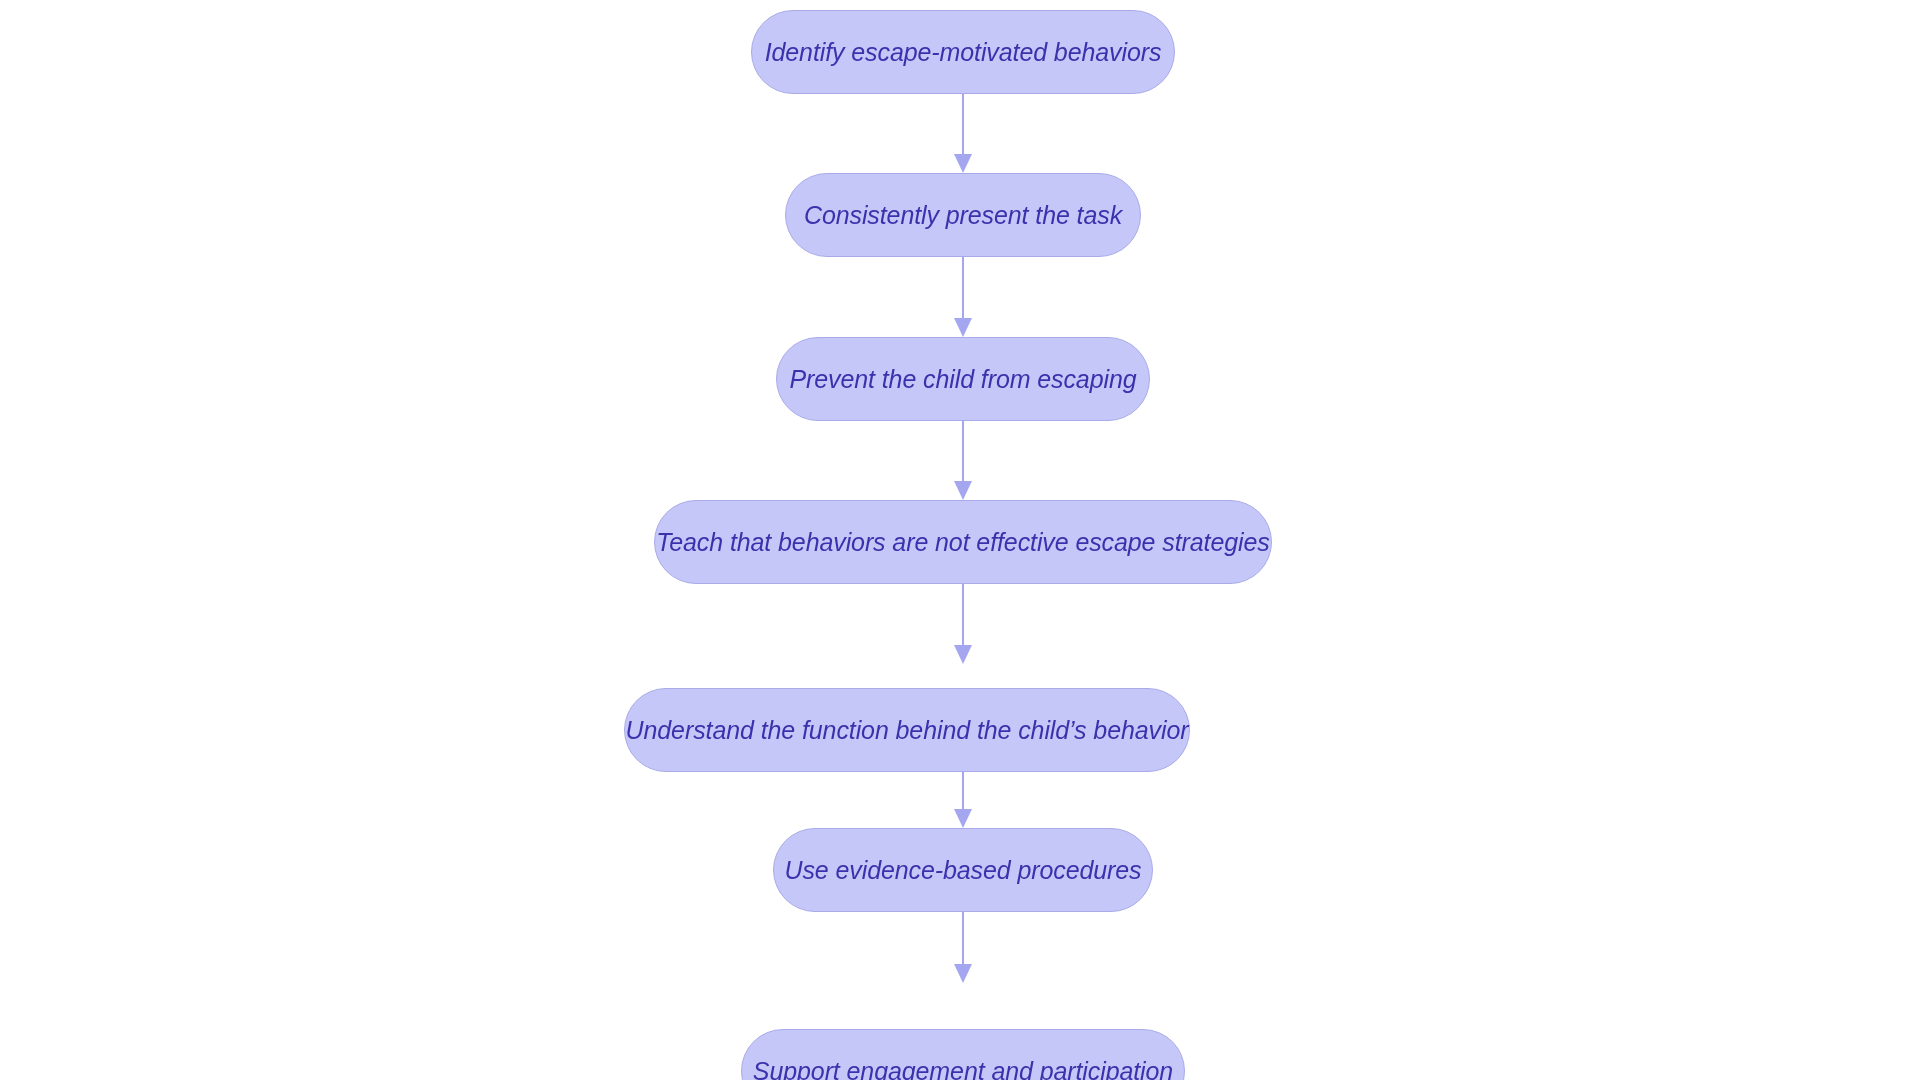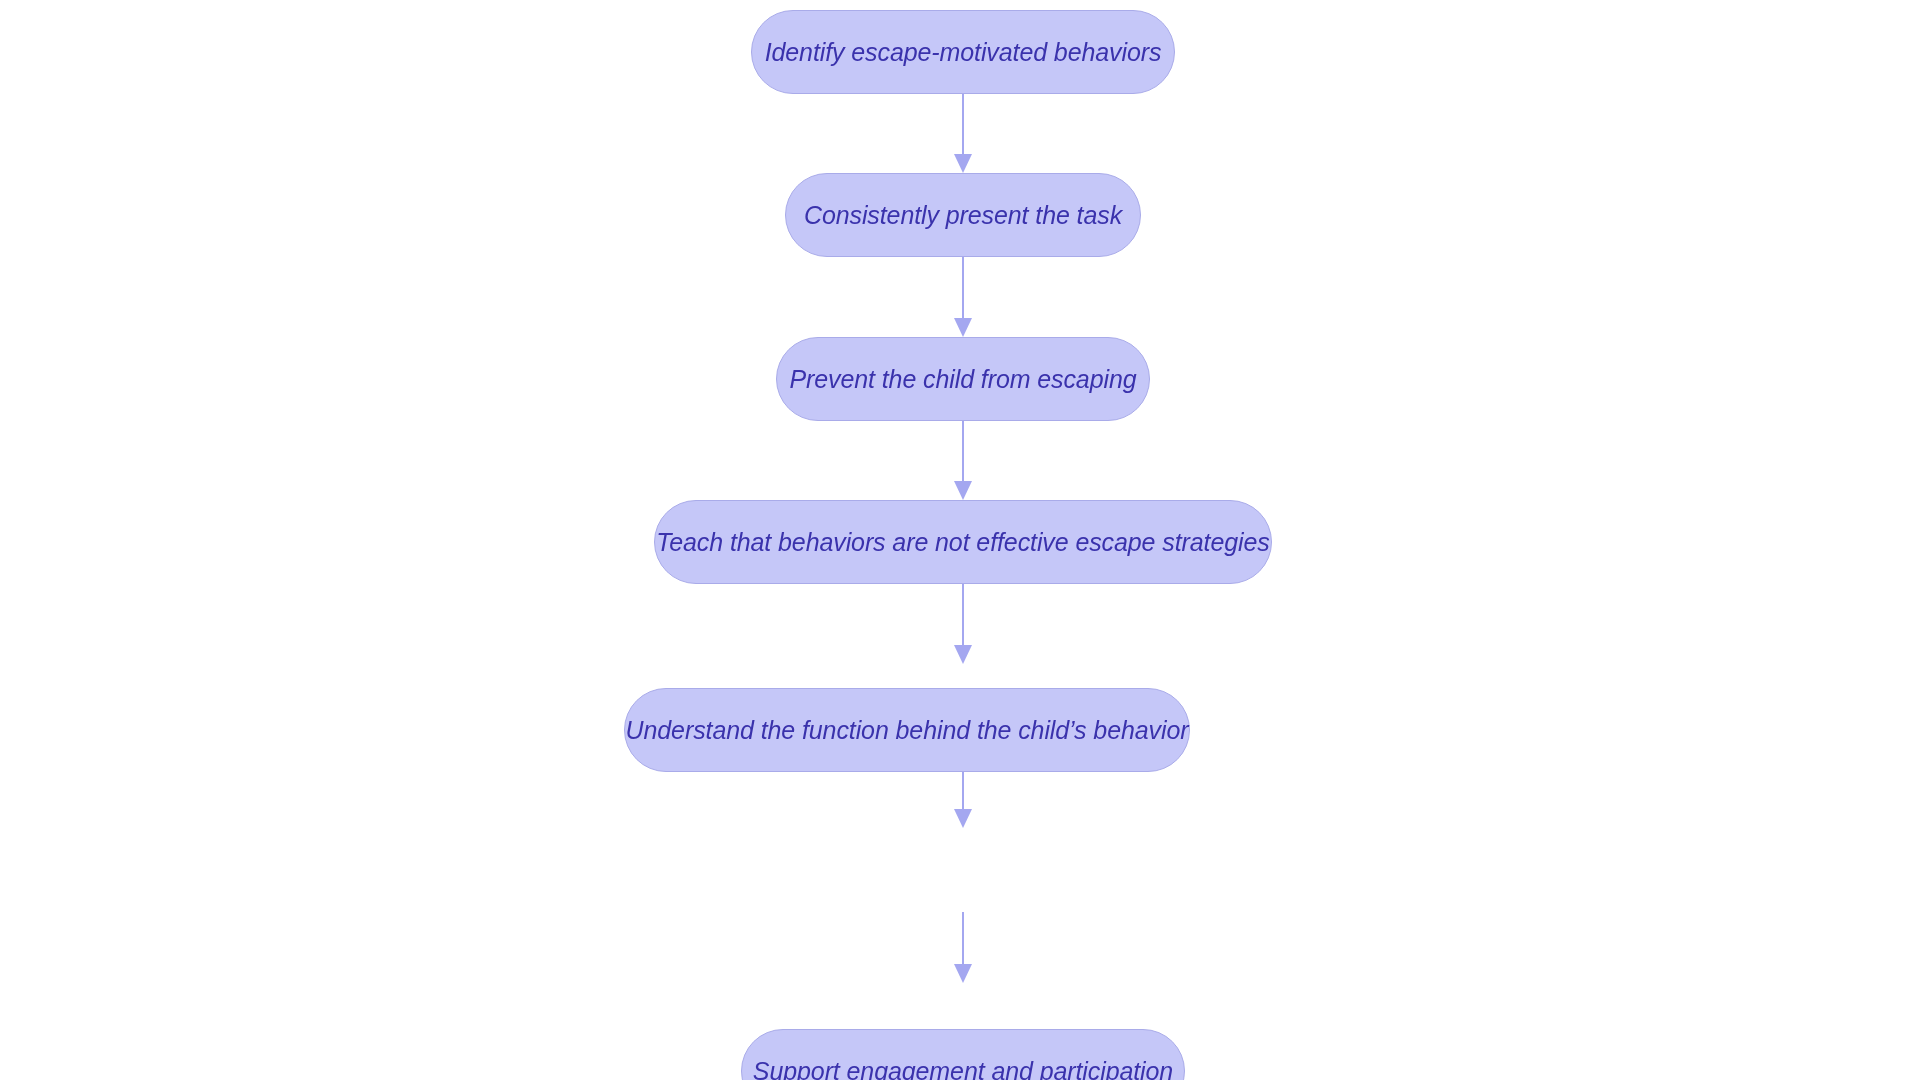--- a/index.html
+++ b/index.html
@@ -113,18 +113,21 @@
   </div>
 
   <div class="flow-node" style="left:963px; top:500px; width:618px;justify-content:center;">
     <span class="node-label">Teach that behaviors are not effective escape strategies</span>
   </div>
 
   <div class="flow-node" style="left:907px; top:664px; width:566px;margin-top:24px;">
     <span class="node-label">Understand the function behind the child’s behavior</span>
   </div>
 
+  <div class="flow-node" style="left:963px; top:828px; width:380px;">
+    <span class="node-label">Use evidence-based procedures</span>
+  </div>
 
   <div class="flow-node" style="left:963px; top:1029px; width:444px;">
     <span class="node-label">Support engagement and participation</span>
   </div>
 
 </div>
 
 </body></html>

